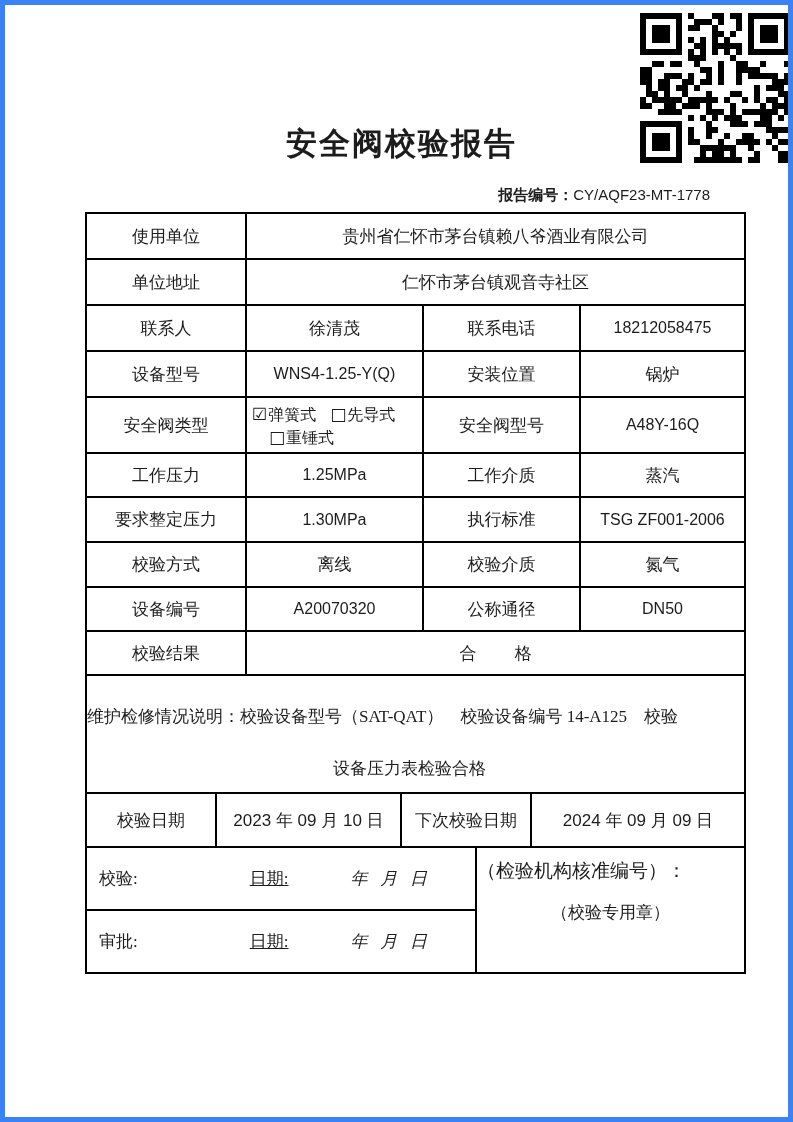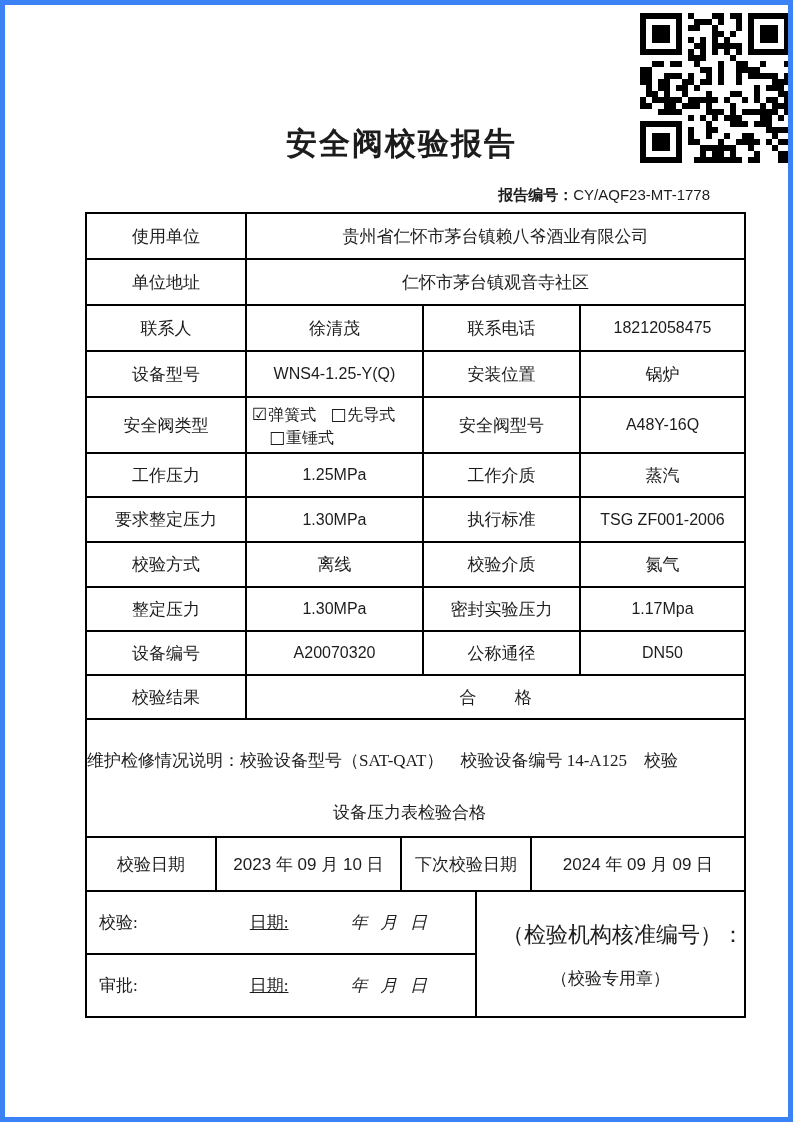--- a/index.html
+++ b/index.html
@@ -40,21 +40,21 @@
   
   .maint { text-align:left; padding:16px 12px 0 0; }
   .maint .m1 { font-size:17px; line-height:24px; white-space:pre-wrap; }
   .maint .m2 { font-size:17px; text-align:center; margin-top:28px; }
 
   
   .signrow { display:flex; align-items:center; padding:0 12px; font-size:17px; }
   .signrow .dlabel { margin-left:112px;text-decoration:underline; }
   .signrow .ymd { margin-left:62px; white-space:pre;font-style:italic; }
   .stamp { vertical-align:top; }
-  .stamp .s1 { font-size:22px; margin-top:28px; text-align:right; }
+  .stamp .s1 { font-size:19px; margin-top:10px; text-align:left; }
   .stamp .s2 { font-size:17px; margin-top:17px; text-align:center; }
 </style>
 </head>
 <body>
 
 <div class="page">
 
   <svg class="qr" xmlns="http://www.w3.org/2000/svg" width="150" height="150">
       <rect x="0" y="0" width="150" height="150" fill="#ffffff"></rect>
       <rect x="48" y="0" width="6" height="6" fill="#000000"></rect>
@@ -343,26 +343,20 @@
         <td class="lab">执行标准</td>
         <td class="val">TSG ZF001-2006</td>
       </tr>
       <tr style="height:45px">
         <td class="lab">校验方式</td>
         <td class="lab">离线</td>
         <td class="lab">校验介质</td>
         <td class="lab">氮气</td>
       </tr>
       <tr style="height:44px">
-        <td class="lab">整定压力</td>
-        <td class="val">1.30MPa</td>
-        <td class="lab">密封实验压力</td>
-        <td class="val">1.17Mpa</td>
-      </tr>
-      <tr style="height:44px">
         <td class="lab">设备编号</td>
         <td class="val">A20070320</td>
         <td class="lab">公称通径</td>
         <td class="val">DN50</td>
       </tr>
       <tr style="height:44px">
         <td class="lab">校验结果</td>
         <td class="lab pre" colspan="3">合         格</td>
       </tr>
       <tr style="height:118px">

